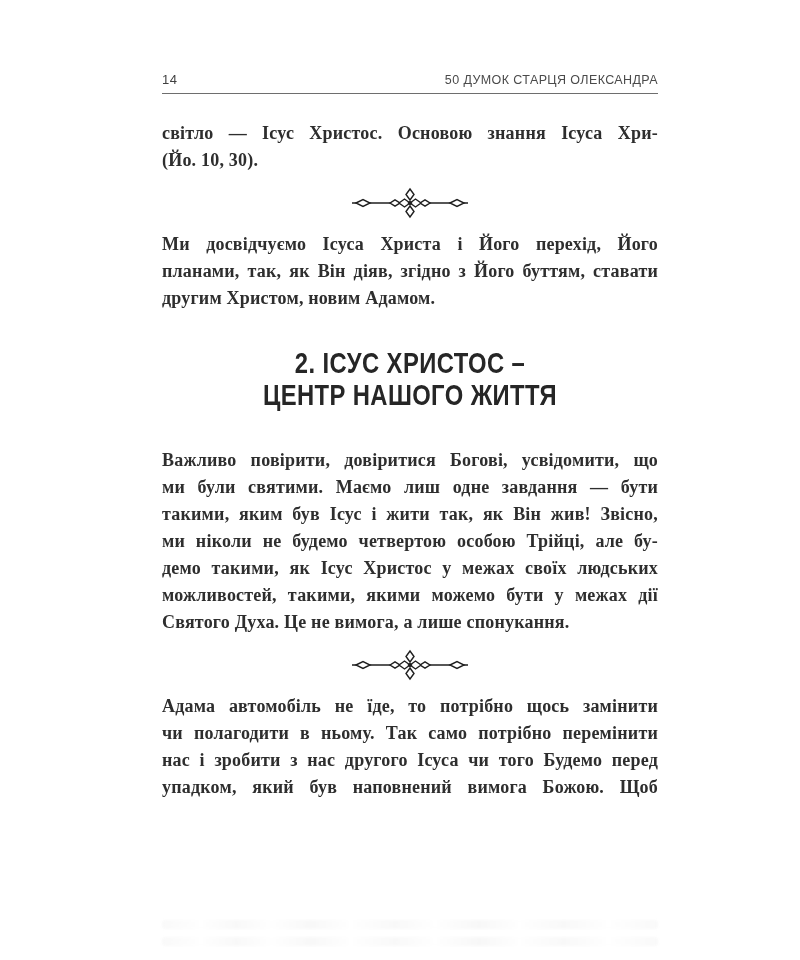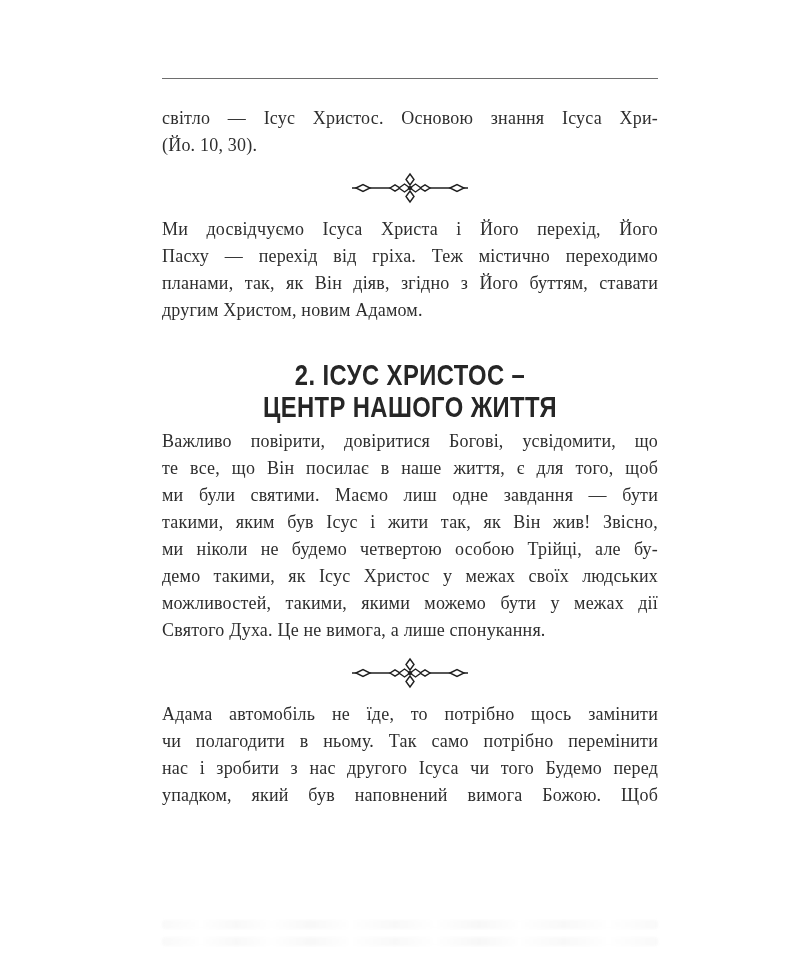--- a/index.html
+++ b/index.html
@@ -36,20 +36,21 @@
   .para {
     margin: 26px 0 0 0;
     font-size: 18px;
     line-height: 27px;
     letter-spacing: 0.2px;
   }
   .para .line {
     text-align: justify;
     text-align-last: justify;
     white-space: normal;
+    font-weight: bold;
   }
   .para .line:last-child { text-align-last: left; }
   .para.justify-last .line:last-child { text-align-last: justify; }
   .divider {
     margin: 13px auto 12px auto;
     width: 130px;
     height: 32px;
     display: flex;
     align-items: center;
     justify-content: center;
@@ -59,21 +60,21 @@
     text-align: center;
     font-family: "Liberation Sans", "DejaVu Sans", sans-serif;
     font-weight: 700;
     font-size: 29px;
     line-height: 31px;
     letter-spacing: 0.5px;
     color: #262626;
     transform: scale(0.82, 1.02);
     transform-origin: 50% 50%;
   }
-  .para.after-heading { margin-top: 6px; }
+  .para.after-heading { margin-top: 37px; }
   .para.after-divider { margin-top: 4px; }
   
   .showthrough {
     position: absolute;
     left: 162px;
     right: 142px;
     bottom: 8px;
     height: 40px;
     opacity: 0.55;
   }
@@ -87,20 +88,24 @@
     filter: blur(1px);
     border-radius: 2px;
   }
   svg.ornament { display: block; }
 </style>
 </head>
 <body>
 
 <div class="page">
 
+  <div class="header">
+    <span class="pagenum">14</span>
+    <span class="running">50 ДУМОК СТАРЦЯ ОЛЕКСАНДРА</span>
+  </div>
   <hr class="rule">
 
   <div class="para">
       <div class="line">світло — Ісус Христос. Основою знання Ісуса Хри-</div>
       <div class="line">(Йо. 10, 30).</div>
     </div>
 
   <div class="divider">
     <svg class="ornament" width="120" height="32" viewBox="0 0 120 32">
       <g stroke="#1f1f1f" fill="none" stroke-width="1.4">
@@ -113,33 +118,31 @@
         <polygon points="60,19 64,24.5 60,30 56,24.5" fill="#ffffff"></polygon>
         <polygon points="49,16 54.5,12 60,16 54.5,20" fill="#ffffff"></polygon>
         <polygon points="60,16 65.5,12 71,16 65.5,20" fill="#ffffff"></polygon>
         <polygon points="58.4,16 60,14.4 61.6,16 60,17.6" fill="#1f1f1f"></polygon>
       </g>
     </svg>
   </div>
 
   <div class="para after-divider">
       <div class="line">Ми досвідчуємо Ісуса Христа і Його перехід, Його</div>
-      <div class="line">Пасху — перехід від гріха. Теж містично переходимо</div>
       <div class="line">планами, так, як Він діяв, згідно з Його буттям, ставати</div>
       <div class="line">другим Христом, новим Адамом.</div>
     </div>
 
   <h2 class="heading">
     <div>2. ІСУС ХРИСТОС –</div>
     <div>ЦЕНТР НАШОГО ЖИТТЯ</div>
   </h2>
 
   <div class="para after-heading">
       <div class="line">Важливо повірити, довіритися Богові, усвідомити, що</div>
-      <div class="line">те все, що Він посилає в наше життя, є для того, щоб</div>
       <div class="line">ми були святими. Маємо лиш одне завдання — бути</div>
       <div class="line">такими, яким був Ісус і жити так, як Він жив! Звісно,</div>
       <div class="line">ми ніколи не будемо четвертою особою Трійці, але бу-</div>
       <div class="line">демо такими, як Ісус Христос у межах своїх людських</div>
       <div class="line">можливостей, такими, якими можемо бути у межах дії</div>
       <div class="line">Святого Духа. Це не вимога, а лише спонукання.</div>
     </div>
 
   <div class="divider">
     <svg class="ornament" width="120" height="32" viewBox="0 0 120 32">

